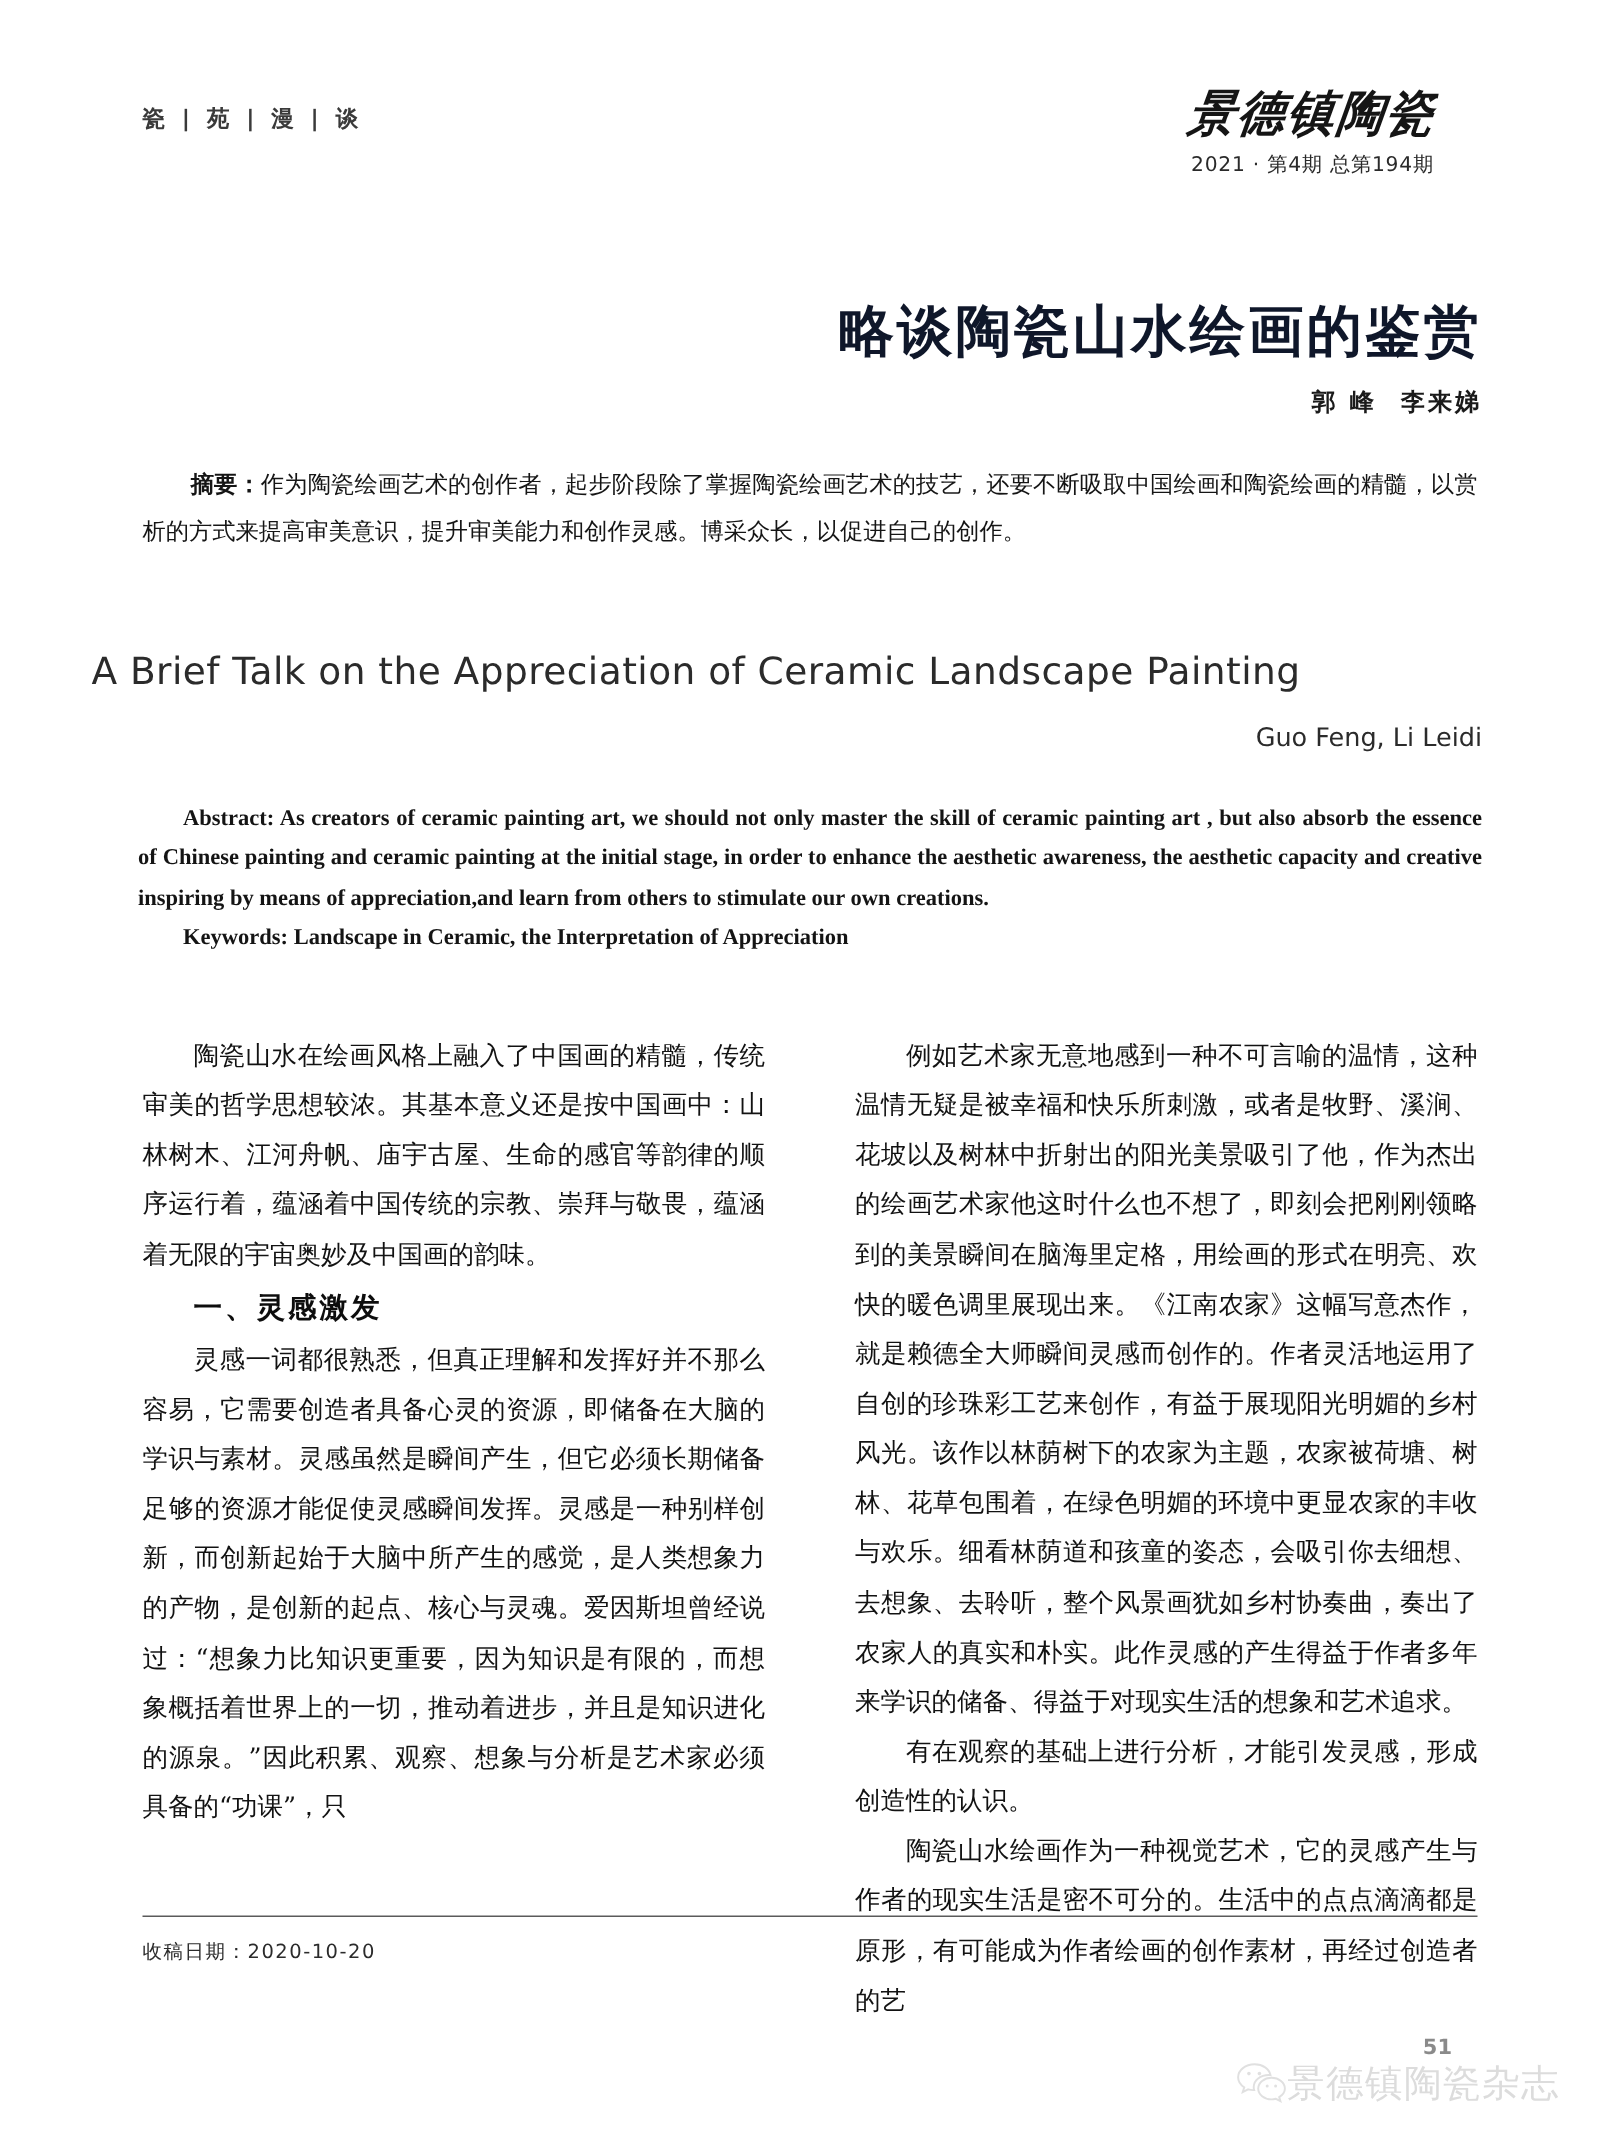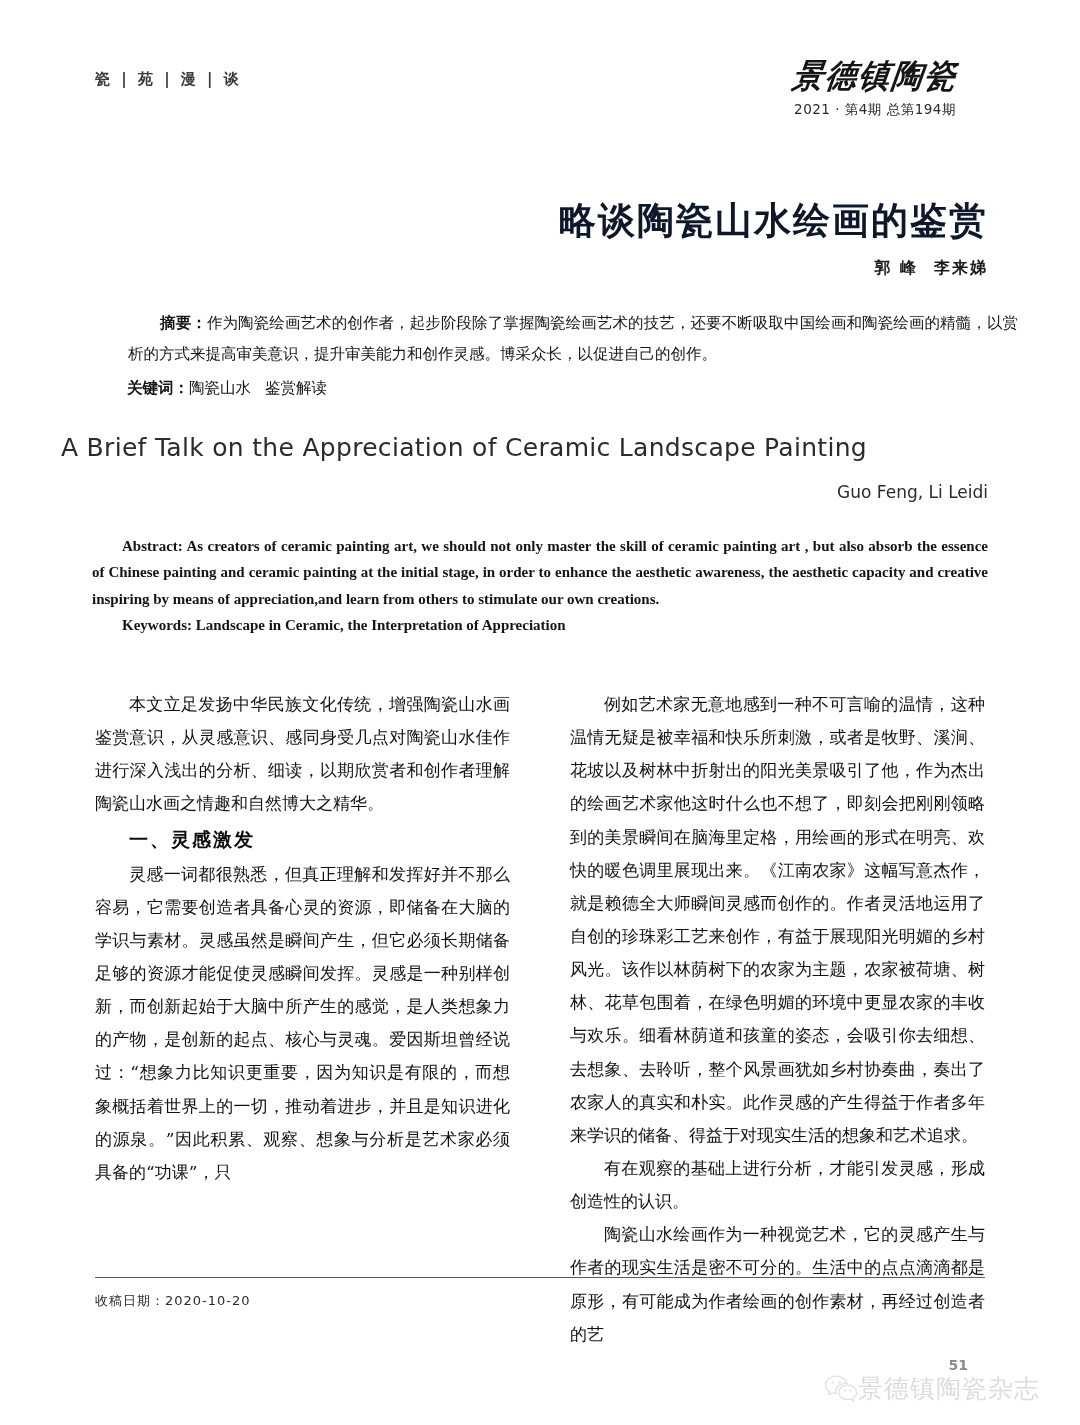--- a/index.html
+++ b/index.html
@@ -82,21 +82,20 @@
   .abs-zh {
     position: absolute;
     top: 308px;
     left: 95px;
     width: 890px;
     font-family: "DejaVu Sans", "Liberation Sans", sans-serif;
     font-size: 15.5px;
     line-height: 2.0;
     color: #151515;
     text-align: justify;
-    margin-left: 33px;
   }
   .abs-zh .lead { font-weight: 700; }
   .abs-zh .indent { display: inline-block; width: 32px; }
   .kw-zh {
     position: absolute;
     top: 378px;
     left: 95px;
     width: 890px;
     font-family: "DejaVu Sans", "Liberation Sans", sans-serif;
     font-size: 15.5px;
@@ -235,35 +234,32 @@
   </div>
 
   <div class="title-zh">略谈陶瓷山水绘画的鉴赏</div>
   <div class="authors-zh">
     <span>郭 峰</span><span class="sp"></span><span>李来娣</span>
   </div>
 
   <div class="abs-zh">
     <span class="indent"></span><span class="lead">摘要：</span><span>作为陶瓷绘画艺术的创作者，起步阶段除了掌握陶瓷绘画艺术的技艺，还要不断吸取中国绘画和陶瓷绘画的精髓，以赏析的方式来提高审美意识，提升审美能力和创作灵感。博采众长，以促进自己的创作。</span>
   </div>
-  <div class="kw-zh">
-    <span class="indent"></span><span class="lead">关键词：</span><span>陶瓷山水</span><span class="gap"></span><span>鉴赏解读</span>
-  </div>
 
   <div class="title-en">A Brief Talk on the Appreciation of Ceramic Landscape Painting</div>
   <div class="authors-en">Guo Feng, Li Leidi</div>
 
   <div class="abs-en">
     <p><span class="indent"></span><span>Abstract:</span> <span>As creators of ceramic painting art, we should not only master the skill of ceramic painting art , but also absorb the essence of Chinese painting and ceramic painting at the initial stage, in order to enhance the aesthetic awareness, the aesthetic capacity and creative inspiring by means of appreciation,and learn from others to stimulate our own creations.</span></p>
     <p><span class="indent"></span><span>Keywords:</span> <span>Landscape in Ceramic, the Interpretation of Appreciation</span></p>
   </div>
 
   <div class="body-cols">
     <div class="col">
-      <p>本文立足发扬中华民族文化传统，增强陶瓷山水画鉴赏意识，从灵感意识、感同身受几点对陶瓷山水佳作进行深入浅出的分析、细读，以期欣赏者和创作者理解陶瓷山水画之情趣和自然博大之精华。</p>
+      <p>陶瓷山水在绘画风格上融入了中国画的精髓，传统审美的哲学思想较浓。其基本意义还是按中国画中：山林树木、江河舟帆、庙宇古屋、生命的感官等韵律的顺序运行着，蕴涵着中国传统的宗教、崇拜与敬畏，蕴涵着无限的宇宙奥妙及中国画的韵味。</p>
       <p class="sec-head">一、灵感激发</p>
       <p>灵感一词都很熟悉，但真正理解和发挥好并不那么容易，它需要创造者具备心灵的资源，即储备在大脑的学识与素材。灵感虽然是瞬间产生，但它必须长期储备足够的资源才能促使灵感瞬间发挥。灵感是一种别样创新，而创新起始于大脑中所产生的感觉，是人类想象力的产物，是创新的起点、核心与灵魂。爱因斯坦曾经说过：“想象力比知识更重要，因为知识是有限的，而想象概括着世界上的一切，推动着进步，并且是知识进化的源泉。”因此积累、观察、想象与分析是艺术家必须具备的“功课”，只</p>
     </div>
     <div class="col">
       <p>例如艺术家无意地感到一种不可言喻的温情，这种温情无疑是被幸福和快乐所刺激，或者是牧野、溪涧、花坡以及树林中折射出的阳光美景吸引了他，作为杰出的绘画艺术家他这时什么也不想了，即刻会把刚刚领略到的美景瞬间在脑海里定格，用绘画的形式在明亮、欢快的暖色调里展现出来。《江南农家》这幅写意杰作，就是赖德全大师瞬间灵感而创作的。作者灵活地运用了自创的珍珠彩工艺来创作，有益于展现阳光明媚的乡村风光。该作以林荫树下的农家为主题，农家被荷塘、树林、花草包围着，在绿色明媚的环境中更显农家的丰收与欢乐。细看林荫道和孩童的姿态，会吸引你去细想、去想象、去聆听，整个风景画犹如乡村协奏曲，奏出了农家人的真实和朴实。此作灵感的产生得益于作者多年来学识的储备、得益于对现实生活的想象和艺术追求。</p>
       <p>有在观察的基础上进行分析，才能引发灵感，形成创造性的认识。</p>
       <p>陶瓷山水绘画作为一种视觉艺术，它的灵感产生与作者的现实生活是密不可分的。生活中的点点滴滴都是原形，有可能成为作者绘画的创作素材，再经过创造者的艺</p>
     </div>
   </div>
 

